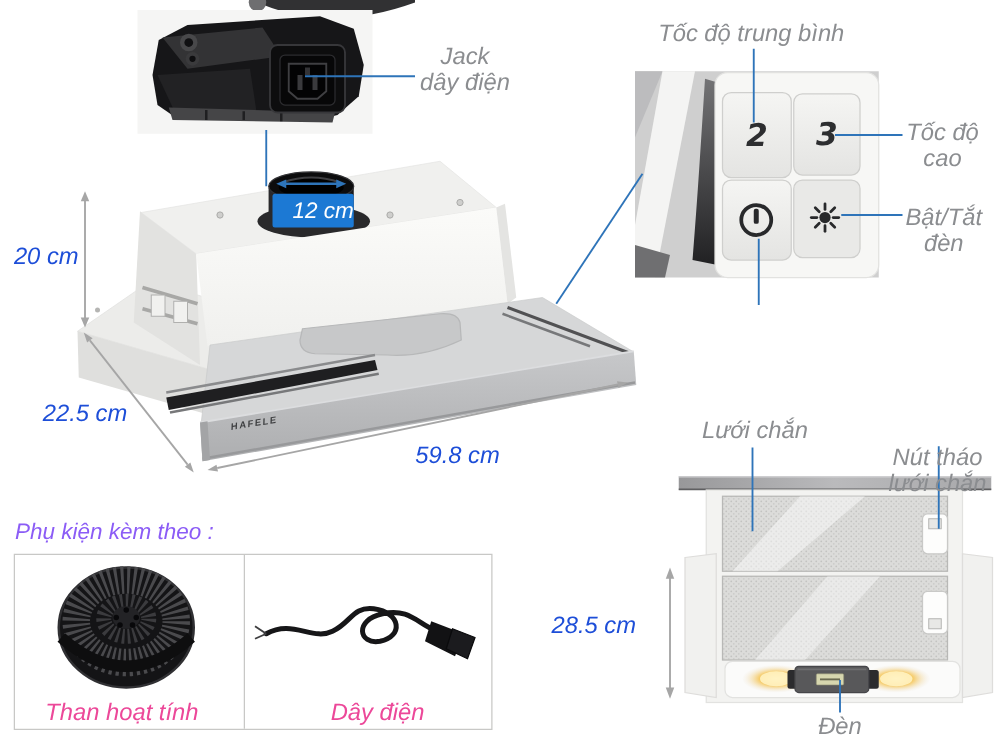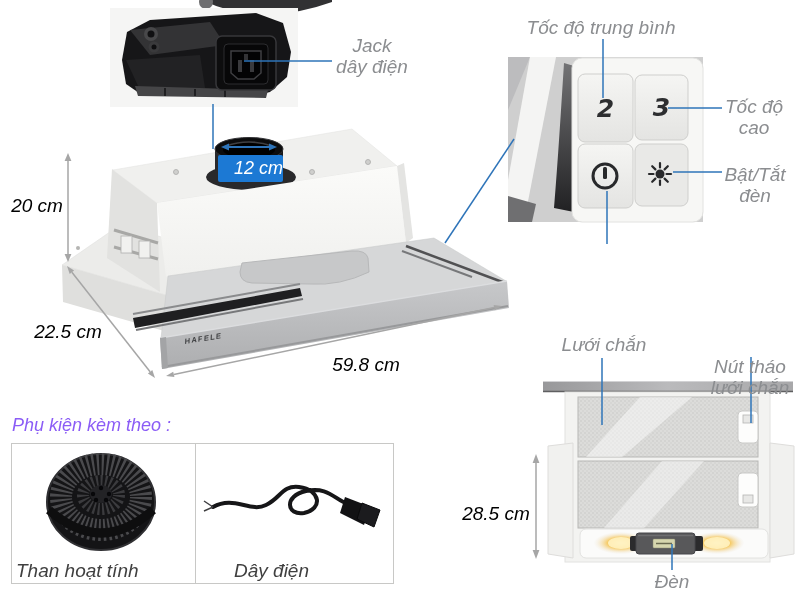--- a/index.html
+++ b/index.html
@@ -1,29 +1,29 @@
 <!DOCTYPE html>
 <html><head>
 <meta charset="utf-8">
 <style>
   html,body{margin:0;padding:0;background:#fff;}
   .stage{position:relative;width:800px;height:600px;background:#ffffff;overflow:hidden;
          font-family:"Liberation Sans",sans-serif;font-style:italic;}
   .stage svg{position:absolute;left:0;top:0;}
   .lbl{position:absolute;font-size:19px;line-height:22px;color:#8b8d90;text-align:center;white-space:nowrap;}
-  .dim{position:absolute;font-size:19px;line-height:22px;color:#000000;text-align:center;white-space:nowrap;}
+  .dim{position:absolute;font-size:19px;line-height:22px;color:#1d4ed8;text-align:center;white-space:nowrap;}
   .badge{position:absolute;left:218px;top:155px;width:65px;height:27px;background:#1c79d4;color:#fff;
          font-size:18px;line-height:27px;text-align:right;border-radius:2px;}
   .brand{position:absolute;left:184px;top:337px;font-size:7.5px;font-weight:bold;letter-spacing:1.3px;
          color:#3e3f41;transform:rotate(-9deg);transform-origin:left top;}
   .digit{position:absolute;display:flex;align-items:center;justify-content:center;
          font-family:"DejaVu Sans",sans-serif;font-weight:700;font-size:25px;color:#2d2e30;}
   .accbox{position:absolute;left:11px;top:443px;width:381px;height:139px;border:1.5px solid #c8c8c6;}
   .accdiv{position:absolute;left:183px;top:0;height:100%;width:0;border-left:1.5px solid #c8c8c6;}
-  .acclbl{position:absolute;font-size:19px;color:#404040;text-align:left;white-space:nowrap;}
+  .acclbl{position:absolute;font-size:19px;color:#ec4899;text-align:center;white-space:nowrap;}
   .heading{position:absolute;left:12px;top:415px;font-size:18px;color:#8b5cf6;}
   .two-line{line-height:21px;}
 </style>
 </head>
 <body>
 
 <div class="stage">
 
 <svg width="800" height="600" viewBox="0 0 800 600">
   <defs>
@@ -255,21 +255,21 @@
   <div class="lbl two-line" style="left:322px;top:35px;width:100px;">
     <div>Jack</div>
     <div>dây điện</div>
   </div>
 
   <div class="badge">12 cm</div>
 
   <div class="dim" style="left:9px;top:195px;width:56px;">20 cm</div>
   <div class="dim" style="left:19px;top:321px;width:98px;">22.5 cm</div>
   <div class="dim" style="left:327px;top:354px;width:78px;">59.8 cm</div>
-  <div class="dim" style="left:457px;top:490px;width:78px;margin-top:13px;">28.5 cm</div>
+  <div class="dim" style="left:436px;top:490px;width:78px;">28.5 cm</div>
 
   <div class="brand">HAFELE</div>
 
   <div class="lbl two-line" style="left:716px;top:96px;width:76px;">
     <div>Tốc độ</div>
     <div>cao</div>
   </div>
   <div class="lbl" style="left:523px;top:17px;width:156px;">Tốc độ trung bình</div>
   <div class="lbl two-line" style="left:715px;top:152px;width:80px;margin-top:12px;">
     <div>Bật/Tắt</div>

